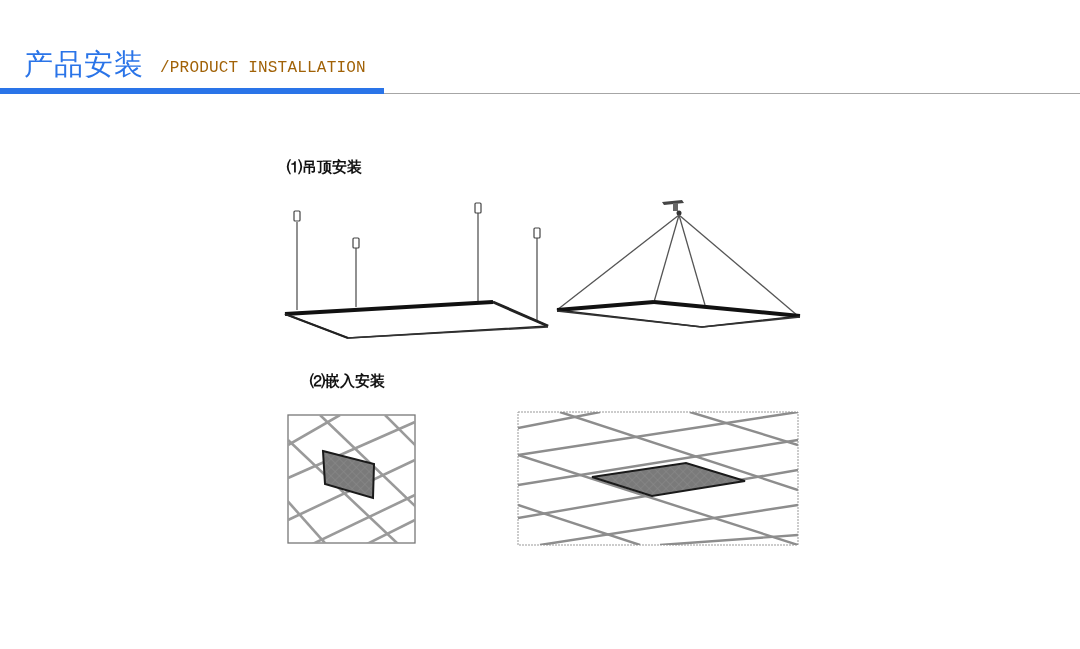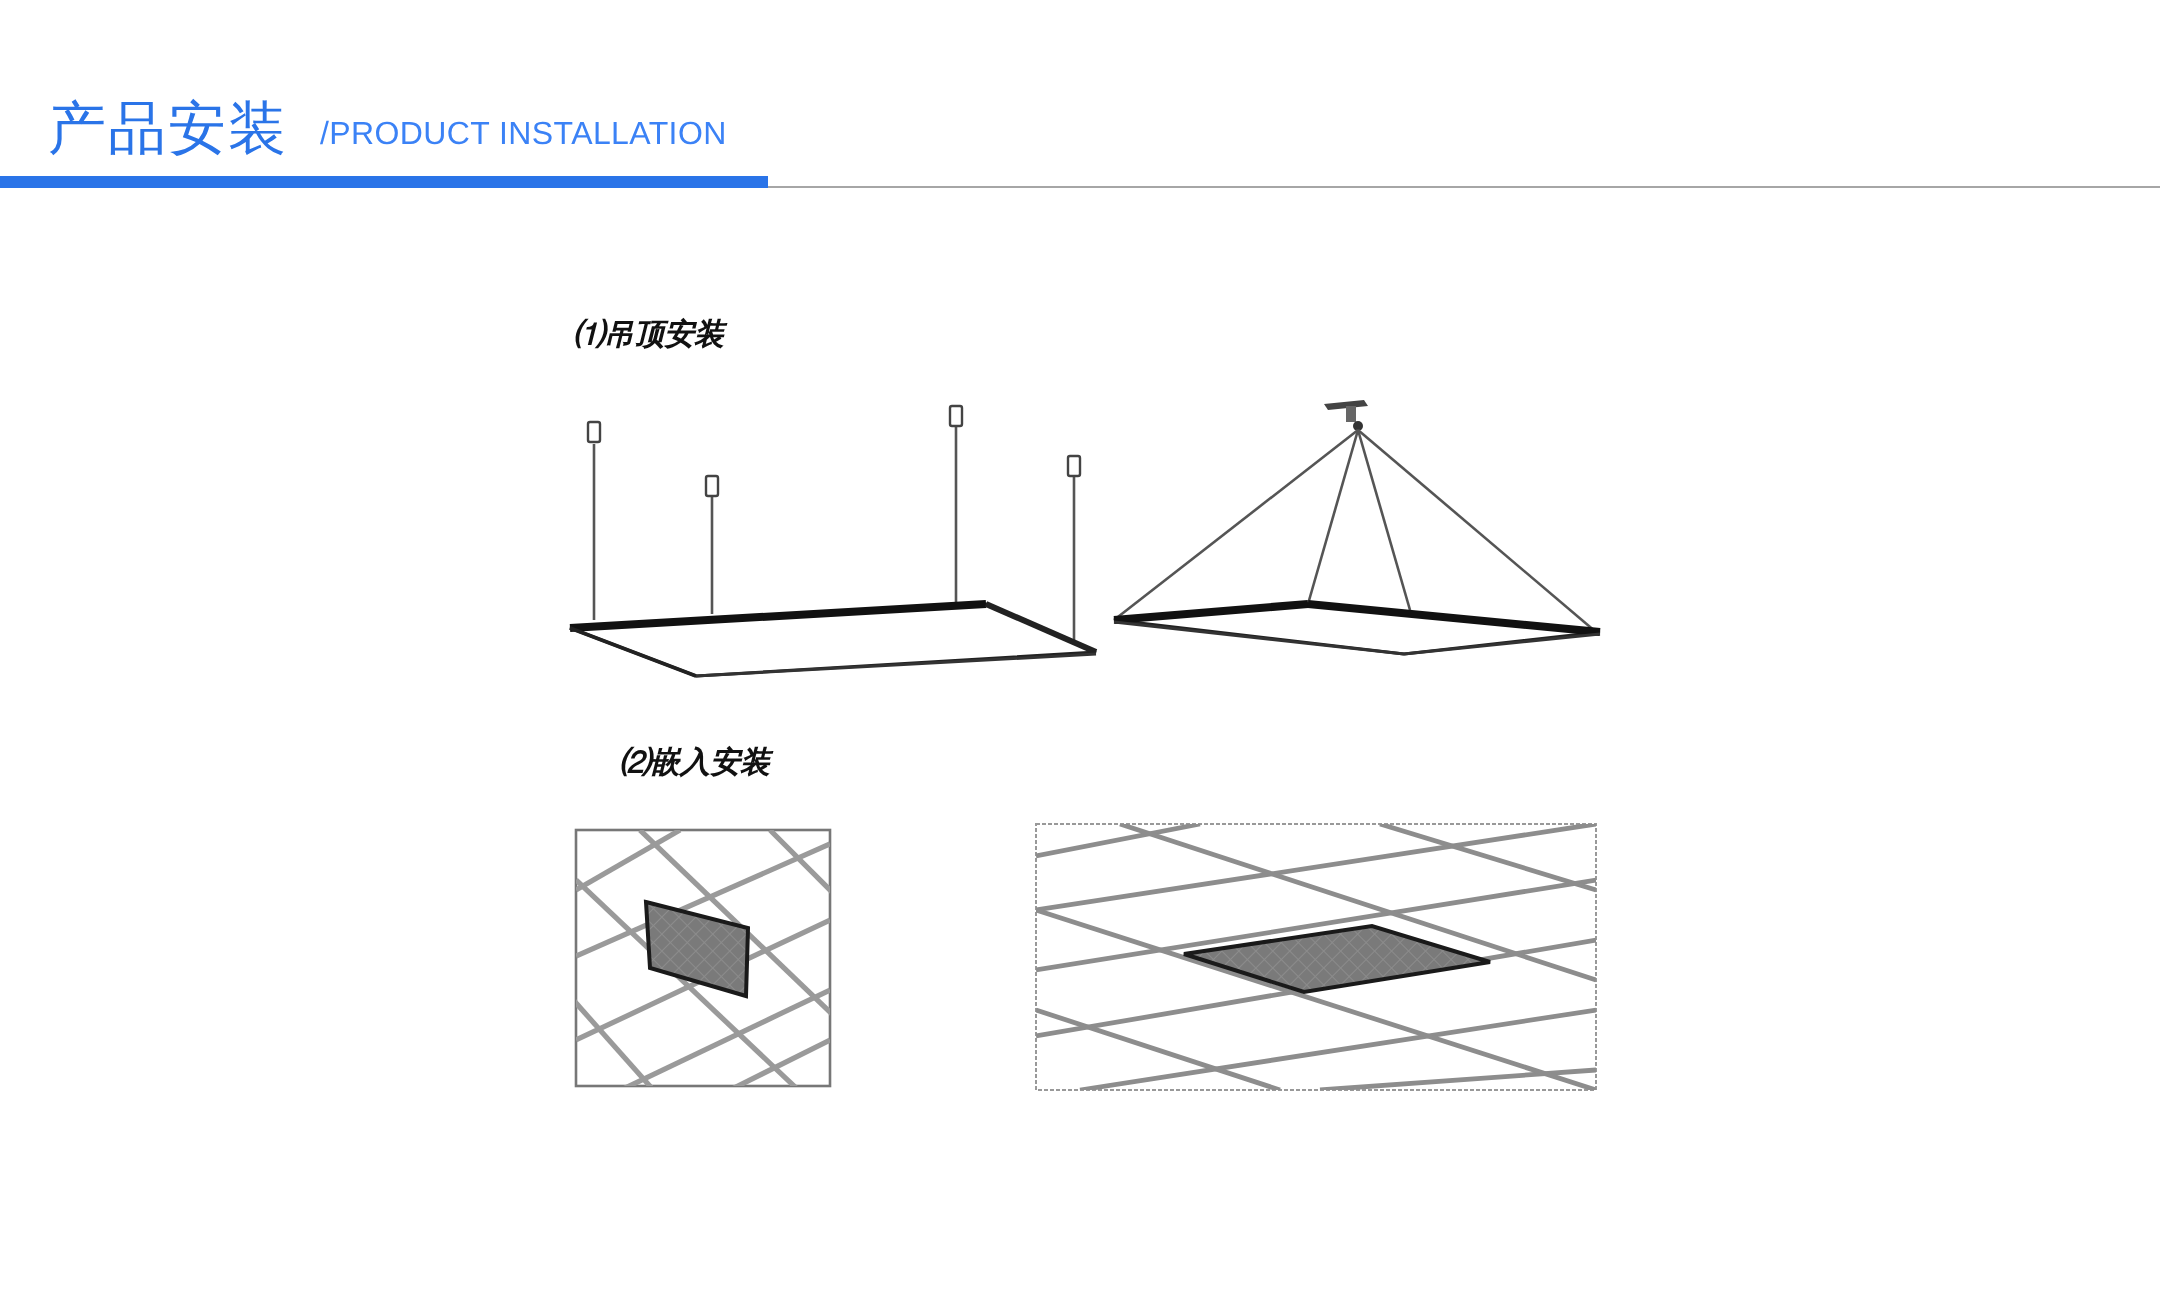--- a/index.html
+++ b/index.html
@@ -3,24 +3,24 @@
   <meta charset="utf-8">
   <style>
     html, body { margin: 0; padding: 0; background: #ffffff; }
     body { width: 1080px; height: 649px; position: relative; overflow: hidden;
            font-family: "DejaVu Sans", "Liberation Sans", sans-serif; }
     .header { position: absolute; left: 0; top: 0; width: 972px; height: 96px; }
     .title-cn { position: absolute; left: 24px; top: 44px; font-size: 29px; line-height: 40px;
                 color: #2a74e8; letter-spacing: 1px; font-weight: 500;
                 font-family: "DejaVu Sans", sans-serif; }
     .title-en { position: absolute; left: 160px; top: 57px; font-size: 16px; line-height: 22px;
-                color: #3b82f6; font-family: Liberation Sans, sans-serif; letter-spacing: 0.2px; }
+                color: #a16207; font-family: Liberation Mono, monospace; letter-spacing: 0.2px; }
     .rule-grey { position: absolute; left: 0; top: 93px; width: 1080px; height: 1px; background: #a6a6a6; }
     .rule-blue { position: absolute; left: 0; top: 88px; width: 384px; height: 6px; background: #2a74e8; }
-    .figure { position: absolute; left: 0; top: 0; width: 1080px; height: 649px; font-style: italic; }
+    .figure { position: absolute; left: 0; top: 0; width: 1080px; height: 649px; }
     .fig-label { position: absolute; font-size: 15px; font-weight: bold; color: #111;
                  font-family: "DejaVu Sans", sans-serif; line-height: 18px; }
     svg { position: absolute; left: 0; top: 0; }
   </style>
 </head>
 <body>
 
 <div class="header">
   <div class="title-cn">产品安装</div>
   <div class="title-en">/PRODUCT INSTALLATION</div>

